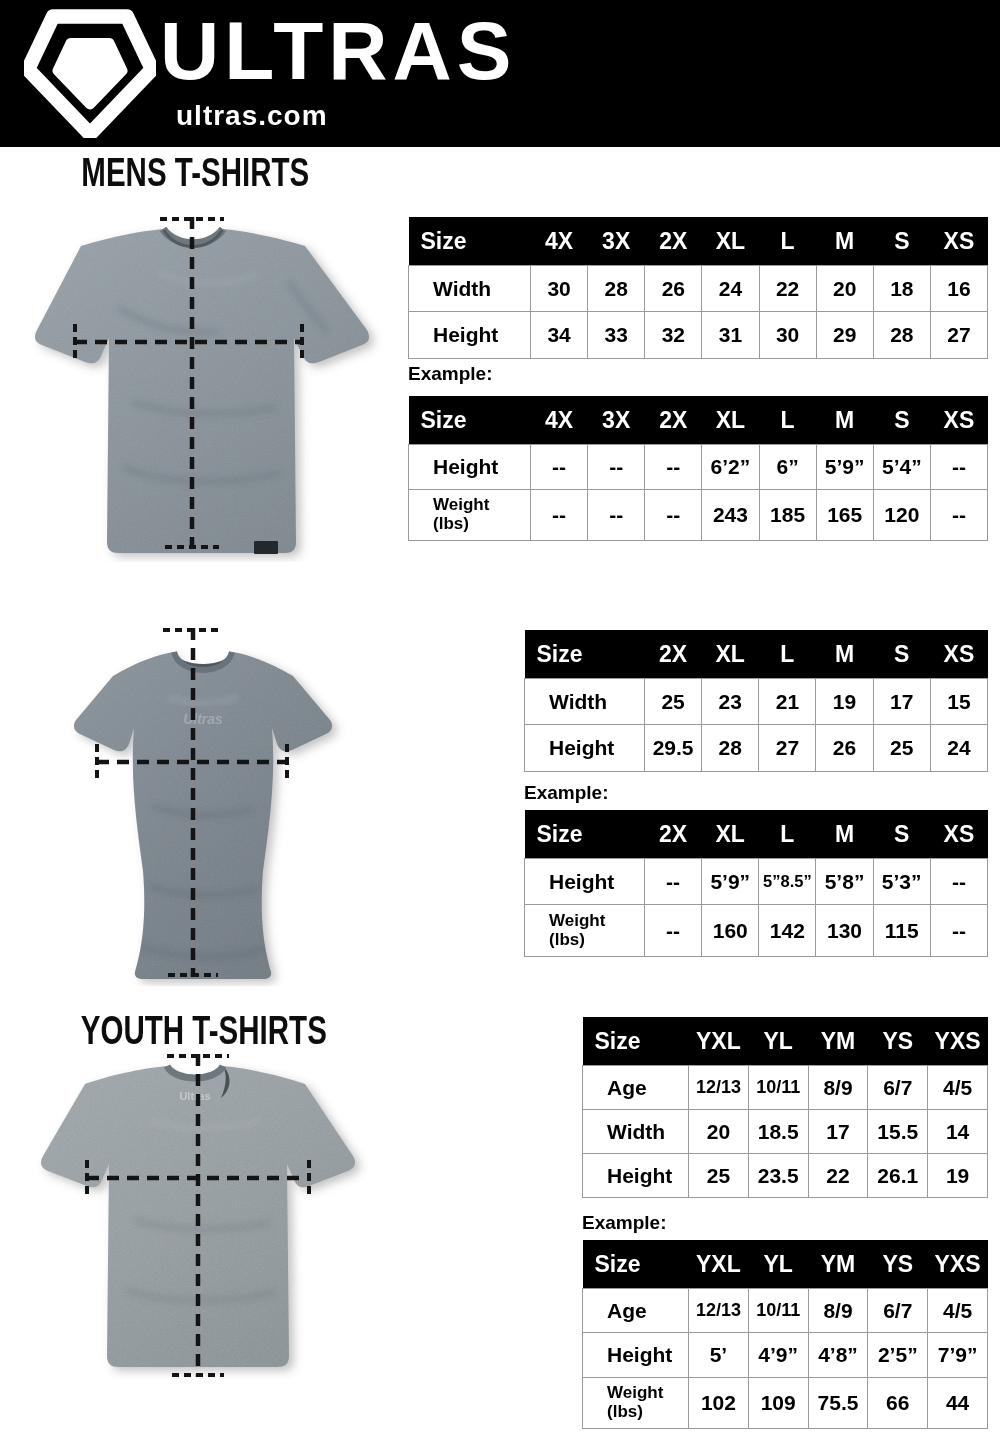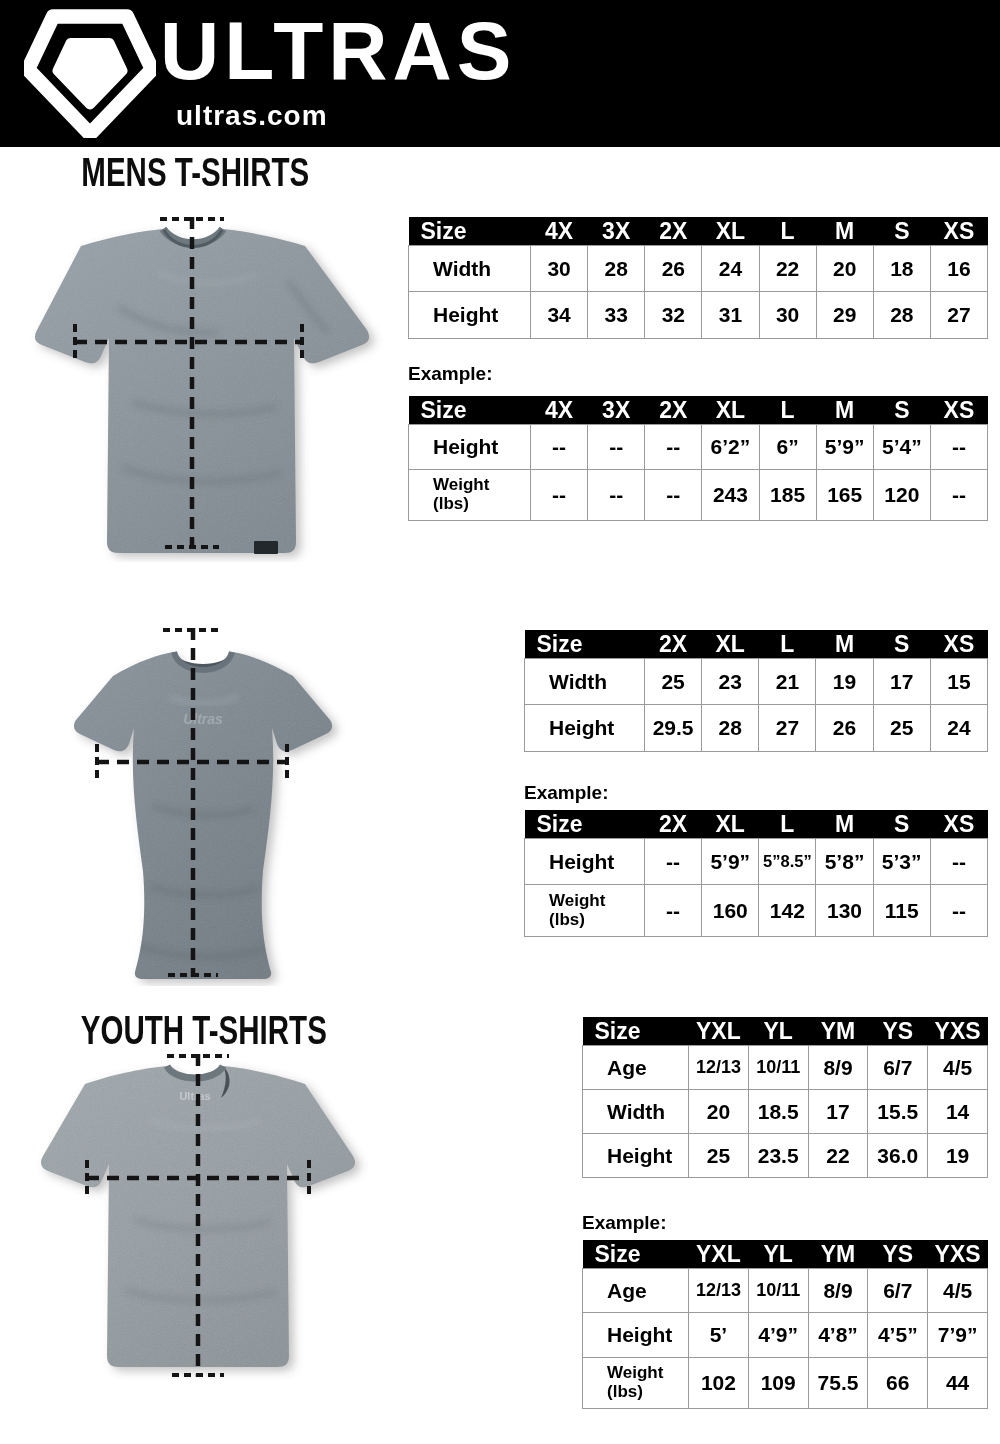--- a/index.html
+++ b/index.html
@@ -26,21 +26,21 @@
   }
   .t-mens   { top:152px; }
   .t-womens { top:580px; }
   .t-youth  { top:1010px;margin-left:9px; }
   
   .example-label { position:absolute; font-weight:bold; font-size:19px; color:#000; }
   
   table.chart { position:absolute; border-collapse:collapse; table-layout:fixed; background:#fff; }
   table.chart thead th {
     background:#000; color:#fff; font-weight:bold; font-size:23px;
-    height:28px; padding:0; text-align:center; border:0;
+    height:48px; padding:0; text-align:center; border:0;
   }
   table.chart thead th:first-child { text-align:left; padding-left:12px; }
   table.chart td {
     border:1px solid #9a9a9a; color:#000; font-weight:bold; font-size:21px;
     text-align:center; padding:0; background:#fff;
   }
   table.chart td.rowlabel { text-align:left; padding-left:24px; white-space:pre-line; }
   table.chart td.small-label { font-size:17px; line-height:1.1; }
   table.chart td.smaller { font-size:18px; }
   table.chart td.xsmall  { font-size:16.5px; }
@@ -415,21 +415,21 @@
           <td>18.5</td>
           <td>17</td>
           <td>15.5</td>
           <td>14</td>
         </tr>
         <tr style="height: 44px;">
           <td class="rowlabel">Height</td>
           <td>25</td>
           <td>23.5</td>
           <td>22</td>
-          <td>36.0</td>
+          <td>26.1</td>
           <td>19</td>
         </tr>
       </tbody>
     </table>
 
   <div class="example-label" style="left:582px;top:1212px">Example:</div>
 
   <table class="chart" style="left:582px;top:1240px;width:406px">
       <colgroup>
         <col style="width: 106px;">
@@ -456,21 +456,21 @@
           <td class="smaller">10/11</td>
           <td>8/9</td>
           <td>6/7</td>
           <td>4/5</td>
         </tr>
         <tr style="height: 45px;">
           <td class="rowlabel">Height</td>
           <td>5’</td>
           <td>4’9”</td>
           <td>4’8”</td>
-          <td>4’5”</td>
+          <td>2’5”</td>
           <td>7’9”</td>
         </tr>
         <tr style="height: 51px;">
           <td class="rowlabel small-label">Weight
 (lbs)</td>
           <td>102</td>
           <td>109</td>
           <td>75.5</td>
           <td>66</td>
           <td>44</td>

